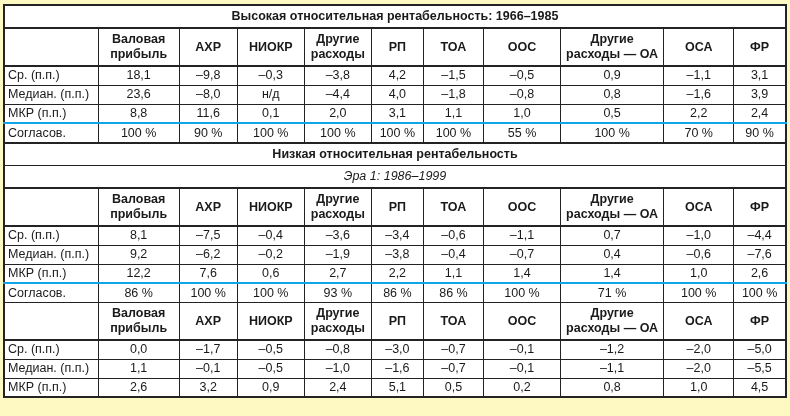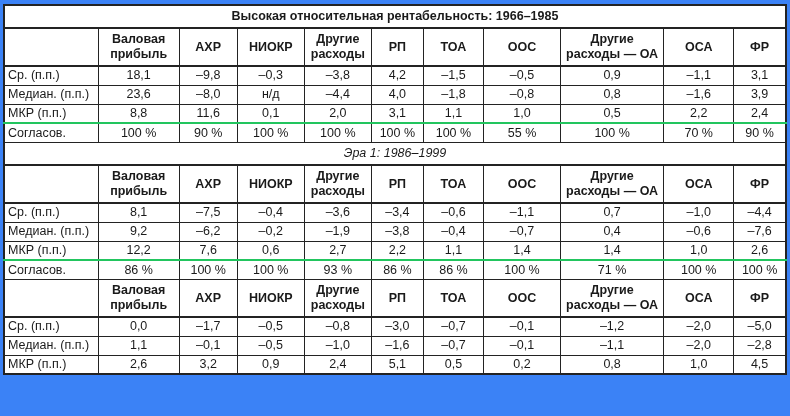--- a/index.html
+++ b/index.html
@@ -7,21 +7,21 @@
     padding: 0;
     background: #ffffff;
     font-family: "Liberation Sans", "DejaVu Sans", sans-serif;
     color: #1a1a1a;
   }
   .page {
     width: 790px;
     height: 416px;
     box-sizing: border-box;
     padding: 4px 3px;
-    background: #3b82f6;
+    background: #fef9c3;
     overflow: hidden;
   }
   table.results {
     border-collapse: collapse;
     table-layout: fixed;
     width: 784px;
     border: 2px solid #232323;
     background: #ffffff;
   }
   table.results td, table.results th {
@@ -57,21 +57,21 @@
   td.row-label {
     font-weight: normal;
     text-align: left;
     padding-left: 6px;
     white-space: nowrap;
   }
   td.val {
     text-align: center;
     white-space: nowrap;
   }
-  tr.consensus-row td { border-top: 2px solid #22c55e; height: 16px; }
+  tr.consensus-row td { border-top: 2px solid #0ea5e9; height: 16px; }
 </style>
 </head>
 <body>
 
 <div class="page">
   <table class="results">
     <colgroup>
       <col style="width:94px">
       <col style="width:81px">
       <col style="width:58px">
@@ -147,20 +147,23 @@
           <td class="val">100 %</td>
           <td class="val">100 %</td>
           <td class="val">100 %</td>
           <td class="val">100 %</td>
           <td class="val">55 %</td>
           <td class="val">100 %</td>
           <td class="val">70 %</td>
           <td class="val">90 %</td>
         </tr>
         <tr class="title-row">
+          <td colspan="11" class="title-cell bold thin-bottom">Низкая относительная рентабельность</td>
+        </tr>
+        <tr class="title-row">
           <td colspan="11" class="title-cell italic thin-top">Эра 1: 1986–1999</td>
         </tr>
         <tr class="header-row">
           <th></th>
           <th>Валовая прибыль</th>
           <th>АХР</th>
           <th>НИОКР</th>
           <th>Другие расходы</th>
           <th>РП</th>
           <th>ТОА</th>
@@ -251,21 +254,21 @@
           <td class="row-label">Медиан. (п.п.)</td>
           <td class="val">1,1</td>
           <td class="val">–0,1</td>
           <td class="val">–0,5</td>
           <td class="val">–1,0</td>
           <td class="val">–1,6</td>
           <td class="val">–0,7</td>
           <td class="val">–0,1</td>
           <td class="val">–1,1</td>
           <td class="val">–2,0</td>
-          <td class="val">–2,8</td>
+          <td class="val">–5,5</td>
         </tr>
         <tr class="data-row">
           <td class="row-label">МКР (п.п.)</td>
           <td class="val">2,6</td>
           <td class="val">3,2</td>
           <td class="val">0,9</td>
           <td class="val">2,4</td>
           <td class="val">5,1</td>
           <td class="val">0,5</td>
           <td class="val">0,2</td>

